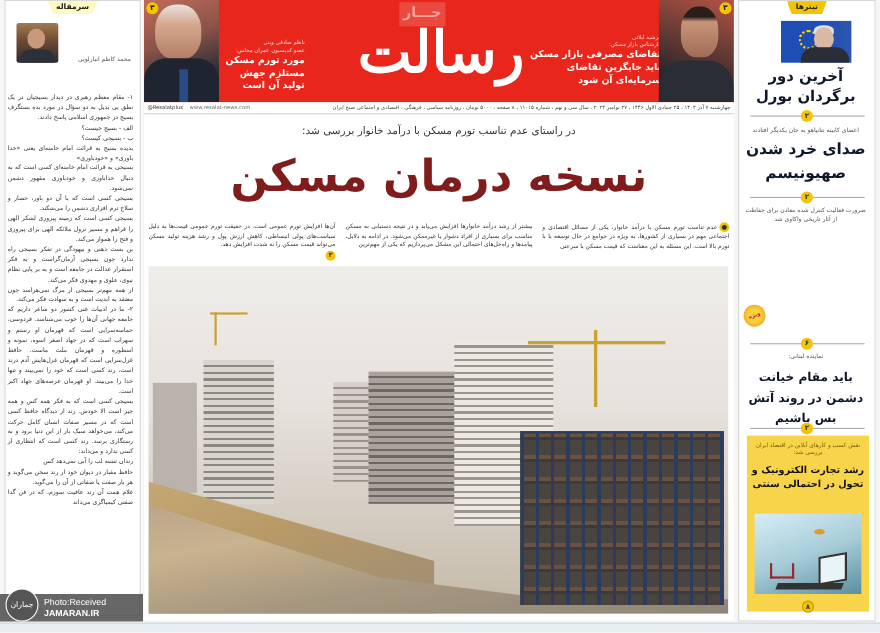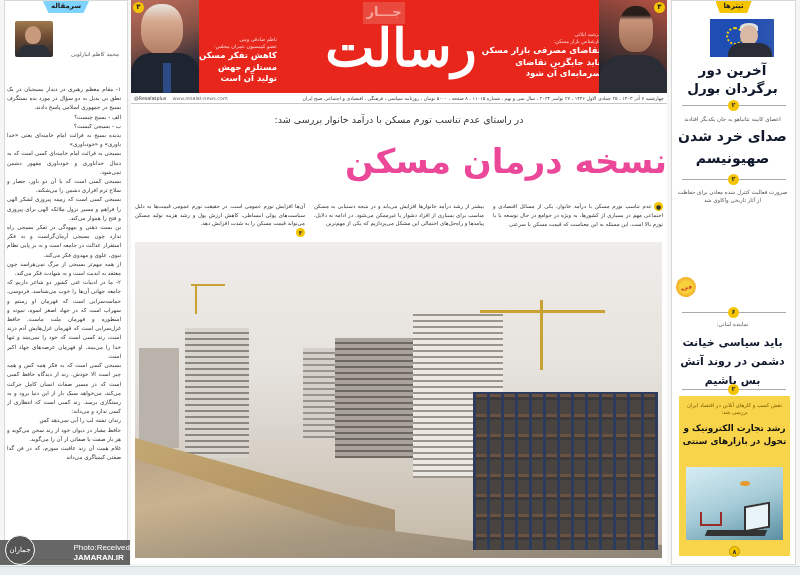--- a/index.html
+++ b/index.html
@@ -3,31 +3,31 @@
 <meta charset="utf-8">
 <style>
   * { box-sizing: border-box; margin: 0; padding: 0; }
   html, body { width: 800px; height: 575px; overflow: hidden; background: #f3f3f1; }
   body { font-family: "DejaVu Sans", sans-serif; position: relative; direction: rtl; color: #1a1a1a; }
 
   .page { position: absolute; left: 0; top: 0; width: 800px; height: 575px; background: #f6f6f4; }
 
   
   .left-col { position: absolute; left: 4px; top: 0; width: 124px; height: 560px; background: #fff; border: 1px solid #d8d8d8; padding: 6px 6px 0 6px; overflow: hidden; }
-  .tag { position: absolute; top: 0; left: 50%; transform: translateX(-50%); background: #7dd3fc; color: #222; font-size: 7px; font-weight: bold; padding: 1px 8px 3px; clip-path: polygon(0 0,100% 0,88% 100%,12% 100%); white-space: nowrap; }
+  .tag { position: absolute; top: 0; left: 50%; transform: translateX(-50%); background: #fef9c3; color: #222; font-size: 7px; font-weight: bold; padding: 1px 8px 3px; clip-path: polygon(0 0,100% 0,88% 100%,12% 100%); white-space: nowrap; }
   .author-photo { position: absolute; top: 20px; left: 10px; width: 38px; height: 36px; background: linear-gradient(180deg,#a07a50 0%,#6d4b33 45%,#2b2b30 100%); border-radius: 2px; }
   .author-photo::before { content: ""; position: absolute; left: 10px; top: 5px; width: 16px; height: 18px; border-radius: 50% 50% 45% 45%; background: #c69a7a; }
   .author-photo::after { content: ""; position: absolute; left: 4px; bottom: 0; width: 30px; height: 12px; background: #2c3039; border-radius: 8px 8px 0 0; }
   .author-name { position: absolute; top: 50px; right: 8px; font-size: 5.5px; color: #555; }
   .editorial-title { position: absolute; top: 62px; right: 6px; width: 114px; font-size: 10.5px; font-weight: bold; color: #111; text-align: right; }
   .editorial-body { position: absolute; top: 84px; right: 6px; width: 114px; font-size: 5.6px; line-height: 9.2px; color: #333; text-align: justify; }
   .editorial-body p { margin-bottom: 0; }
 
   
-  .watermark { position: absolute; left: 0; top: 540px; width: 130px; height: 25px; background: rgba(70,70,70,0.82); display: flex; align-items: center; direction: ltr; justify-content: space-between; }
+  .watermark { position: absolute; left: 0; top: 540px; width: 130px; height: 25px; background: rgba(70,70,70,0.82); display: flex; align-items: center; direction: ltr; }
   .wm-logo { width: 30px; height: 30px; margin-left: 5px; margin-top: -6px; border-radius: 50%; border: 1.5px solid #fff; background: #555; color: #fff; font-size: 7px; display: flex; align-items: center; justify-content: center; }
   .wm-text { margin-left: 5px; color: #fff; font-size: 8px; line-height: 10px; font-family: Liberation Sans, sans-serif; }
   .wm-text .line2 { font-weight: bold; }
 
   
   .masthead { position: absolute; left: 131px; top: 0; width: 536px; height: 93px; background: #e8261c; overflow: hidden; }
   .logo-sub { position: absolute; left: 232px; top: 2px; width: 42px; height: 22px; background: #ea4a3e; color: #f4a39b; font-size: 13px; font-weight: bold; text-align: center; line-height: 20px; }
   .logo { position: absolute; left: 150px; top: 14px; width: 240px; font-family: "DejaVu Serif", serif; font-size: 52px; font-weight: bold; color: #fff; text-align: center; line-height: 68px; letter-spacing: -2px; }
   .face { position: absolute; top: 0; width: 68px; height: 93px; }
   .face-left { left: 0; background: linear-gradient(160deg,#bf6d5c 0%,#8a5347 40%,#2a2c38 75%,#20232d 100%); }
@@ -45,21 +45,21 @@
   .quote-right { right: 66px; top: 31px; width: 120px; }
 
   .dateline { position: absolute; left: 131px; top: 93px; width: 536px; height: 11px; background: #fff; border-bottom: 1px solid #c7c7c7; font-size: 4.8px; line-height: 11px; color: #444; white-space: nowrap; overflow: hidden; padding: 0 3px; }
   .dateline .date { float: right; }
   .dateline .site { float: left; direction: ltr; margin-left: 6px; color: #666; }
   .dateline .handle { float: left; direction: ltr; color: #333; }
 
   
   .main { position: absolute; left: 131px; top: 104px; width: 536px; height: 460px; background: #fff; }
   .superhead { position: absolute; top: 10px; left: 0; width: 536px; text-align: center; font-size: 9.5px; color: #333; }
-  .headline { position: absolute; top: 22px; left: 0; width: 536px; font-size: 34px; font-weight: bold; color: #ec4899; line-height: 70px; letter-spacing: -1px; }
+  .headline { position: absolute; top: 22px; left: 0; width: 536px; text-align: center; font-size: 40px; font-weight: bold; color: #7f1d1d; line-height: 70px; letter-spacing: -1px; }
   .lead-cols { position: absolute; top: 98px; left: 4px; width: 528px; display: flex; justify-content: space-between; }
   .lead-col { width: 170px; font-size: 5.4px; line-height: 8.5px; color: #333; text-align: justify; }
   .num-badge { display: inline-block; width: 9px; height: 9px; border-radius: 50%; background: #f5c400; color: #333; font-size: 6px; line-height: 9px; text-align: center; font-weight: bold; vertical-align: middle; margin-left: 2px; }
 
   
   .photo { position: absolute; left: 4px; top: 138px; width: 527px; height: 316px; background: linear-gradient(180deg,#efedea 0%,#e6e2dd 40%,#d7d1c8 65%,#c5b9a6 100%); overflow: hidden; }
   .bld { position: absolute; bottom: 0; }
   .ground { position: absolute; left: 0; bottom: 0; width: 527px; height: 110px; background: linear-gradient(170deg,#b8a38a 0%,#c9b28e 30%,#a79880 60%,#8f8579 100%); clip-path: polygon(0 10%,40% 70%,70% 88%,100% 88%,100% 100%,0 100%); }
   .hill { position: absolute; left: 0; bottom: 0; width: 260px; height: 120px; background: linear-gradient(160deg,#c4a873 0%,#b89a68 40%,#9c8b75 100%); clip-path: polygon(0 0,100% 60%,100% 100%,0 100%); }
   .crane { position: absolute; background: #c8a232; }
@@ -130,21 +130,21 @@
   <div class="masthead">
     <div class="face face-left">
       <div class="head"></div>
       <div class="suit"></div>
       <div class="tie"></div>
     </div>
     <div class="mast-badge" style="left:2px;">۳</div>
     <div class="quote-block quote-left">
       <div class="kicker">ناظم صادقی وینی</div>
       <div class="kicker">عضو کمیسیون عمران مجلس:</div>
-      <div class="q">کاهش تفکر مسکن</div>
+      <div class="q">مورد تورم مسکن</div>
       <div class="q">مستلزم جهش</div>
       <div class="q">تولید آن است</div>
     </div>
 
     <div class="logo-sub">جـــار</div>
     <div class="logo">رسالت</div>
 
     <div class="quote-block quote-right">
       <div class="kicker">فرشید ایلاتی</div>
       <div class="kicker">کارشناس بازار مسکن:</div>
@@ -213,27 +213,27 @@
     <div class="rc-head" style="top:124px;font-size:14px;line-height:22px;">صدای خرد شدن صهیونیسم</div>
     <div class="rc-divider" style="top:178px;"></div>
     <div class="rc-num" style="top:173px;">۲</div>
 
     <div class="rc-kicker" style="top:188px;">ضرورت فعالیت کنترل شده معادن برای حفاظت از آثار تاریخی واکاوی شد</div>
     <div class="new-badge">ویژه</div>
     <div class="rc-divider" style="top:311px;"></div>
     <div class="rc-num" style="top:306px;">۶</div>
 
     <div class="rc-kicker" style="top:320px;">نماینده لبنانی:</div>
-    <div class="rc-head" style="top:332px;font-size:11px;line-height:19px;">باید سیاسی خیانت دشمن در روند آتش بس باشیم</div>
+    <div class="rc-head" style="top:332px;font-size:11px;line-height:19px;">باید مقام خیانت دشمن در روند آتش بس باشیم</div>
     <div class="rc-divider" style="top:388px;"></div>
     <div class="rc-num" style="top:383px;">۲</div>
 
     <div class="ad-box">
       <div class="ad-kicker">نقش کسب و کارهای آنلاین در اقتصاد ایران بررسی شد:</div>
-      <div class="ad-head">رشد تجارت الکترونیک و تحول در بازارهای سنتی</div>
+      <div class="ad-head">رشد تجارت الکترونیک و تحول در احتمالی سنتی</div>
       <div class="ad-img">
         <div class="fish"></div>
         <div class="cart"></div>
         <div class="screen"></div>
         <div class="laptop"></div>
       </div>
       <div class="ad-num">۸</div>
     </div>
   </div>
 

